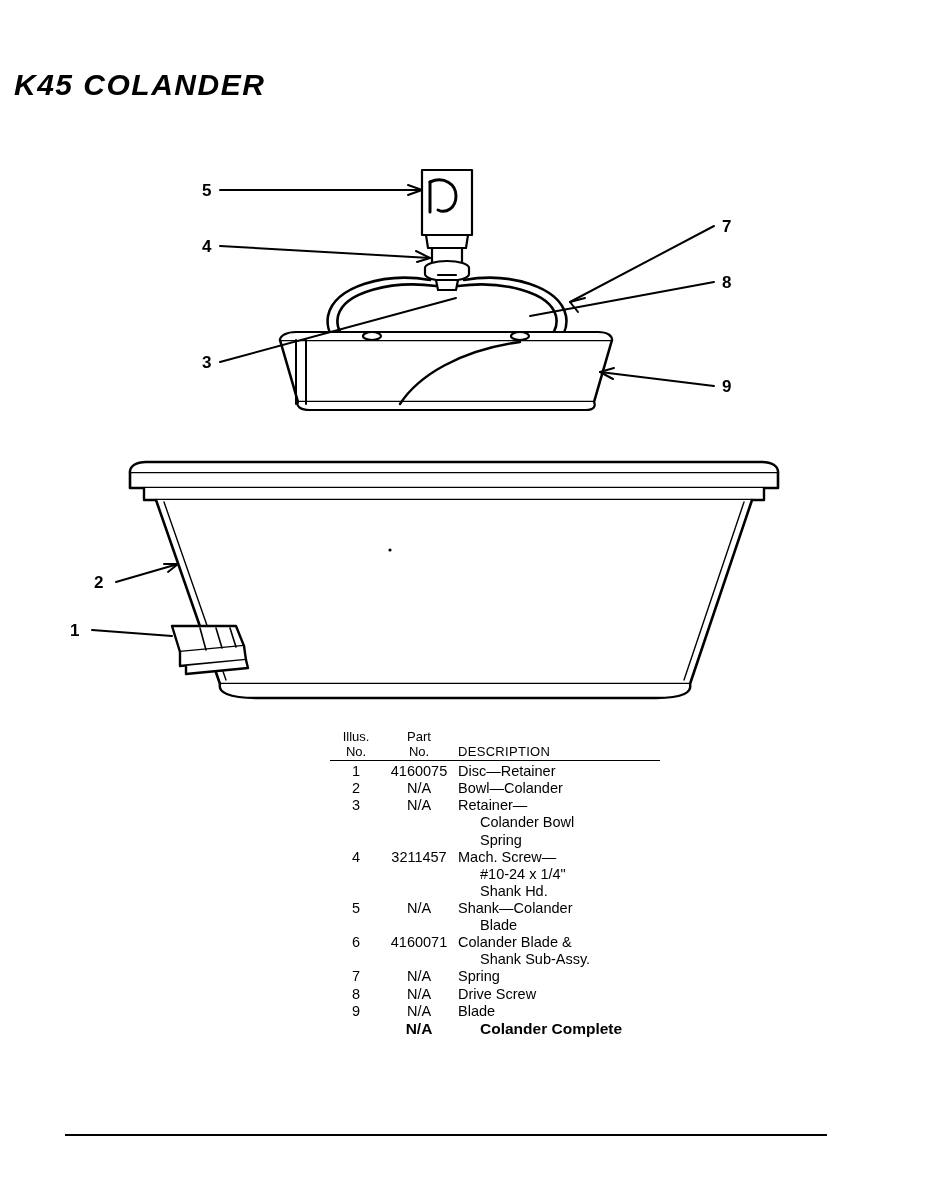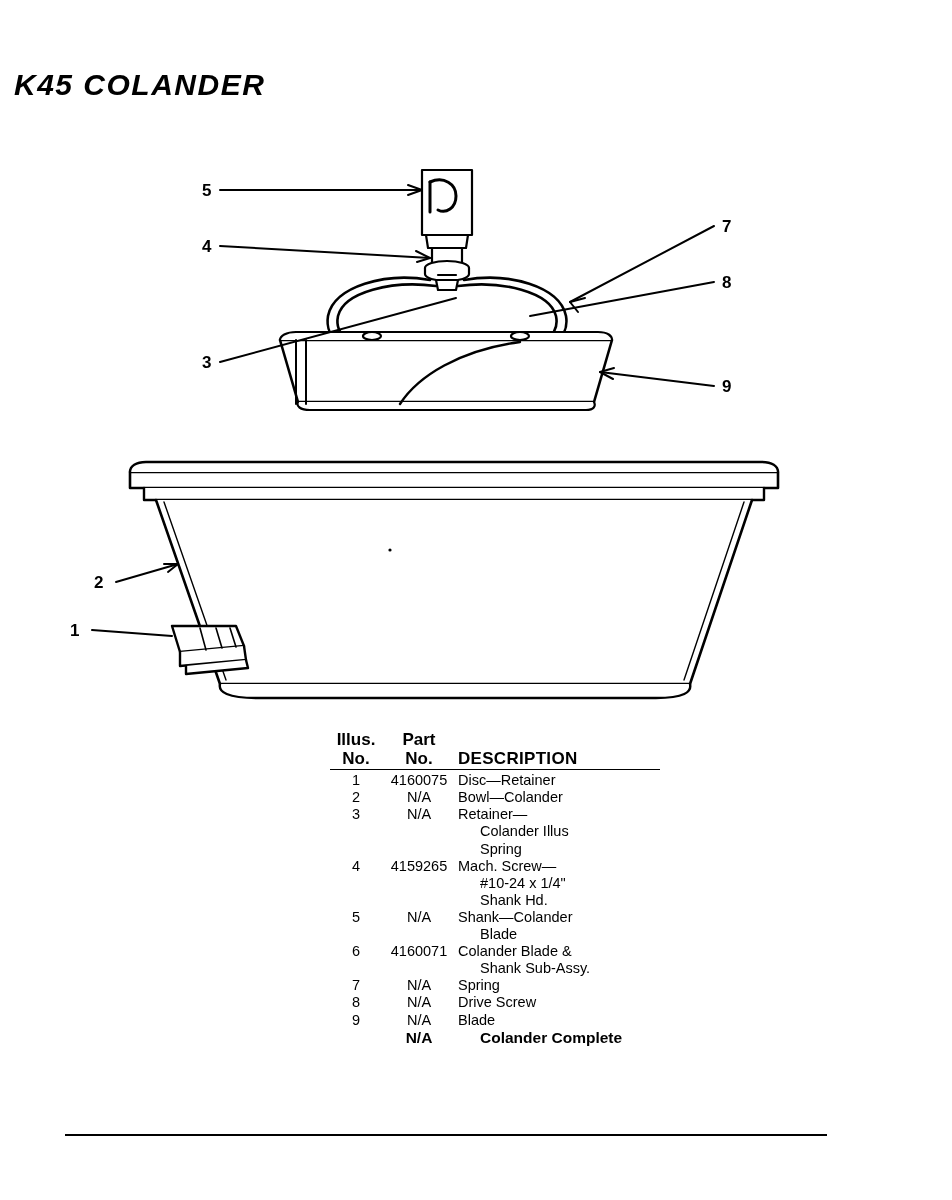--- a/index.html
+++ b/index.html
@@ -66,22 +66,22 @@
     left: 330px;
     width: 330px;
     font-family: "Liberation Sans", sans-serif;
   }
   table.parts {
     border-collapse: collapse;
     font-size: 14.5px;
     width: 100%;
   }
   table.parts th {
-    font-weight: bold;
-    font-size: 17px;
+    font-weight: normal;
+    font-size: 13px;
     padding: 0 2px;
     line-height: 1.12;
     vertical-align: bottom;
   }
   th.c-illus { width: 52px; text-align: center; }
   th.c-part  { width: 74px; text-align: center; }
   th.c-desc  { text-align: left; padding-left: 24px; font-size: 14px; letter-spacing: .3px;}
   .rule {
     border-top: 1.6px solid #000;
     height: 0;
@@ -263,31 +263,31 @@
         </tr>
 
         <tr>
           <td class="c-illus">3</td>
           <td class="c-part">N/A</td>
           <td class="c-desc">Retainer—</td>
         </tr>
         <tr class="cont">
           <td class="c-illus"></td>
           <td class="c-part"></td>
-          <td class="c-desc">Colander Illus</td>
+          <td class="c-desc">Colander Bowl</td>
         </tr>
         <tr class="cont">
           <td class="c-illus"></td>
           <td class="c-part"></td>
           <td class="c-desc">Spring</td>
         </tr>
 
         <tr>
           <td class="c-illus">4</td>
-          <td class="c-part">4159265</td>
+          <td class="c-part">3211457</td>
           <td class="c-desc">Mach. Screw—</td>
         </tr>
         <tr class="cont">
           <td class="c-illus"></td>
           <td class="c-part"></td>
           <td class="c-desc">#10-24 x 1/4"</td>
         </tr>
         <tr class="cont">
           <td class="c-illus"></td>
           <td class="c-part"></td>

